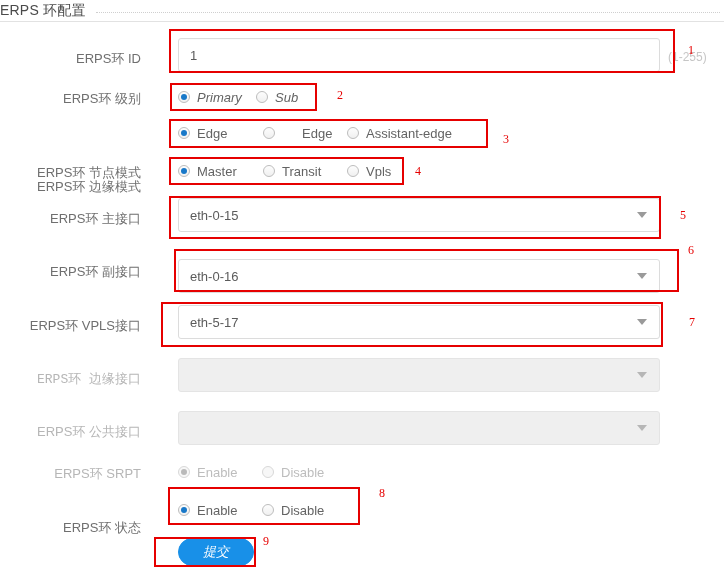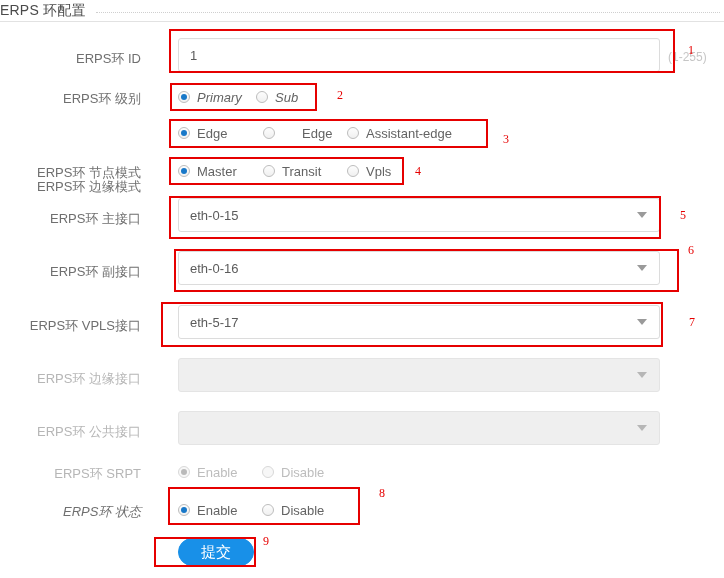--- a/index.html
+++ b/index.html
@@ -174,27 +174,28 @@
 
   
   .btn-row { display: flex; align-items: center; }
   .btn {
     box-sizing: border-box;
     height: 28px;
     min-width: 76px;
     border-radius: 14px;
     border: 1px solid transparent;
     font-family: "Liberation Sans", "DejaVu Sans", sans-serif;
-    font-size: 15px;
+    font-size: 13px;
     display: flex;
     align-items: center;
     justify-content: center;
     cursor: pointer;
     padding: 0 16px;
     user-select: none;
+    font-style: italic;
   }
   .btn-primary {
     background: #1890e8;
     color: #ffffff;
     border-color: #1890e8;
   }
   .btn-default {
     background: #ffffff;
     color: #5f5f5f;
     border-color: #dcdcdc;
@@ -297,40 +298,40 @@
     <div class="row-field" style="top:0;">
       <div class="select-box">
         <span class="select-value">eth-0-15</span>
         <span class="select-arrow"></span>
       </div>
     </div>
   </div>
 
   <div class="row" style="top:229px;">
     <div class="row-label" style="top:12px;">ERPS环 副接口</div>
-    <div class="row-field" style="top:0;">
+    <div class="row-field" style="top:8px;">
       <div class="select-box">
         <span class="select-value">eth-0-16</span>
         <span class="select-arrow"></span>
       </div>
     </div>
   </div>
 
   <div class="row" style="top:283px;">
     <div class="row-label" style="top:12px;">ERPS环 VPLS接口</div>
     <div class="row-field" style="top:0;">
       <div class="select-box">
         <span class="select-value">eth-5-17</span>
         <span class="select-arrow"></span>
       </div>
     </div>
   </div>
 
   <div class="row" style="top:336px;">
-    <div class="row-label disabled" style="top:12px;">ERPS环 边缘接口</div>
+    <div class="row-label disabled" style="top:12px;font-family:Liberation Mono, monospace;">ERPS环 边缘接口</div>
     <div class="row-field" style="top:0;">
       <div class="select-box disabled">
         <span class="select-value"></span>
         <span class="select-arrow"></span>
       </div>
     </div>
   </div>
 
   <div class="row" style="top:389px;">
     <div class="row-label disabled" style="top:12px;">ERPS环 公共接口</div>
@@ -352,21 +353,21 @@
         </div>
         <div class="radio-item dis">
           <span class="radio-mark"></span>
           <span class="radio-label">Disable</span>
         </div>
       </div>
     </div>
   </div>
 
   <div class="row" style="top:477px;">
-    <div class="row-label" style="top:4px;font-style:italic;">ERPS环 状态</div>
+    <div class="row-label" style="top:20px;">ERPS环 状态</div>
     <div class="row-field" style="top:0;">
       <div class="radio-group">
         <div class="radio-item checked" style="width:84px;">
           <span class="radio-mark"></span>
           <span class="radio-label">Enable</span>
         </div>
         <div class="radio-item">
           <span class="radio-mark"></span>
           <span class="radio-label">Disable</span>
         </div>

